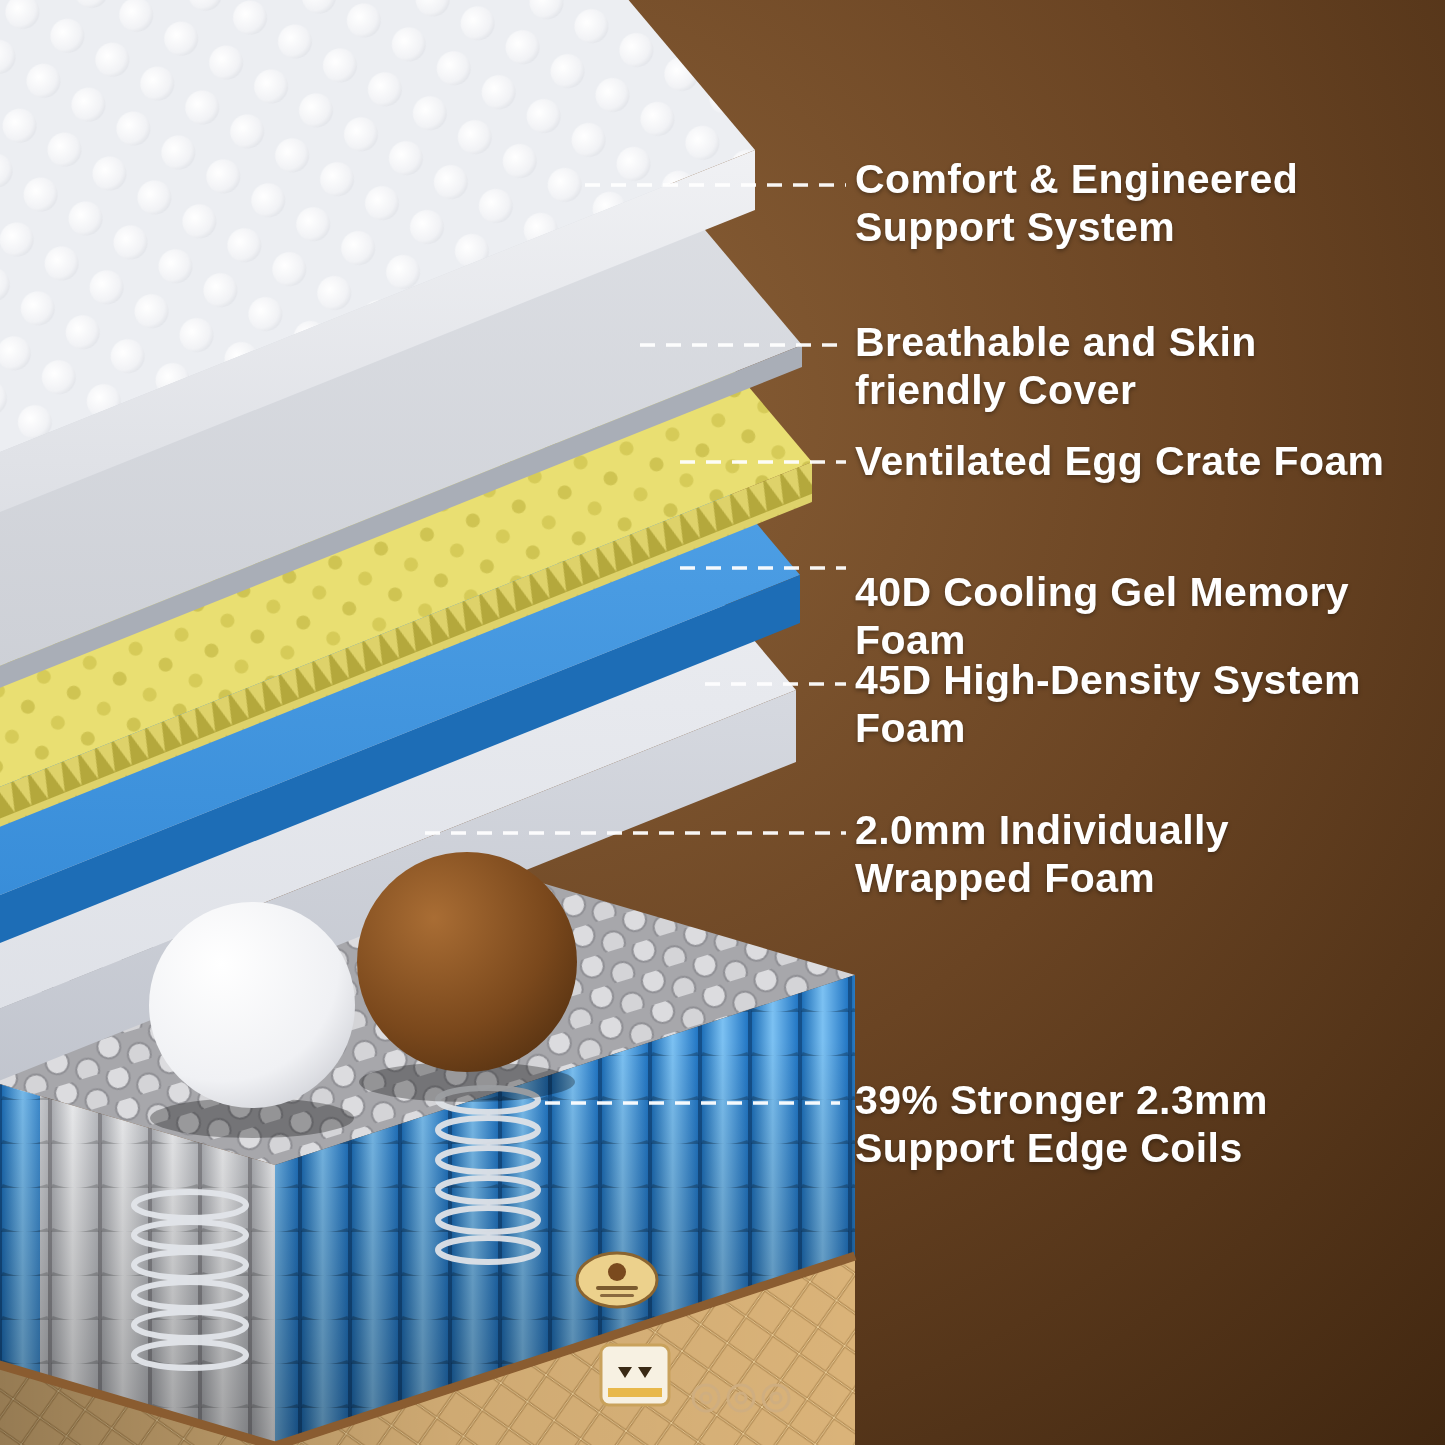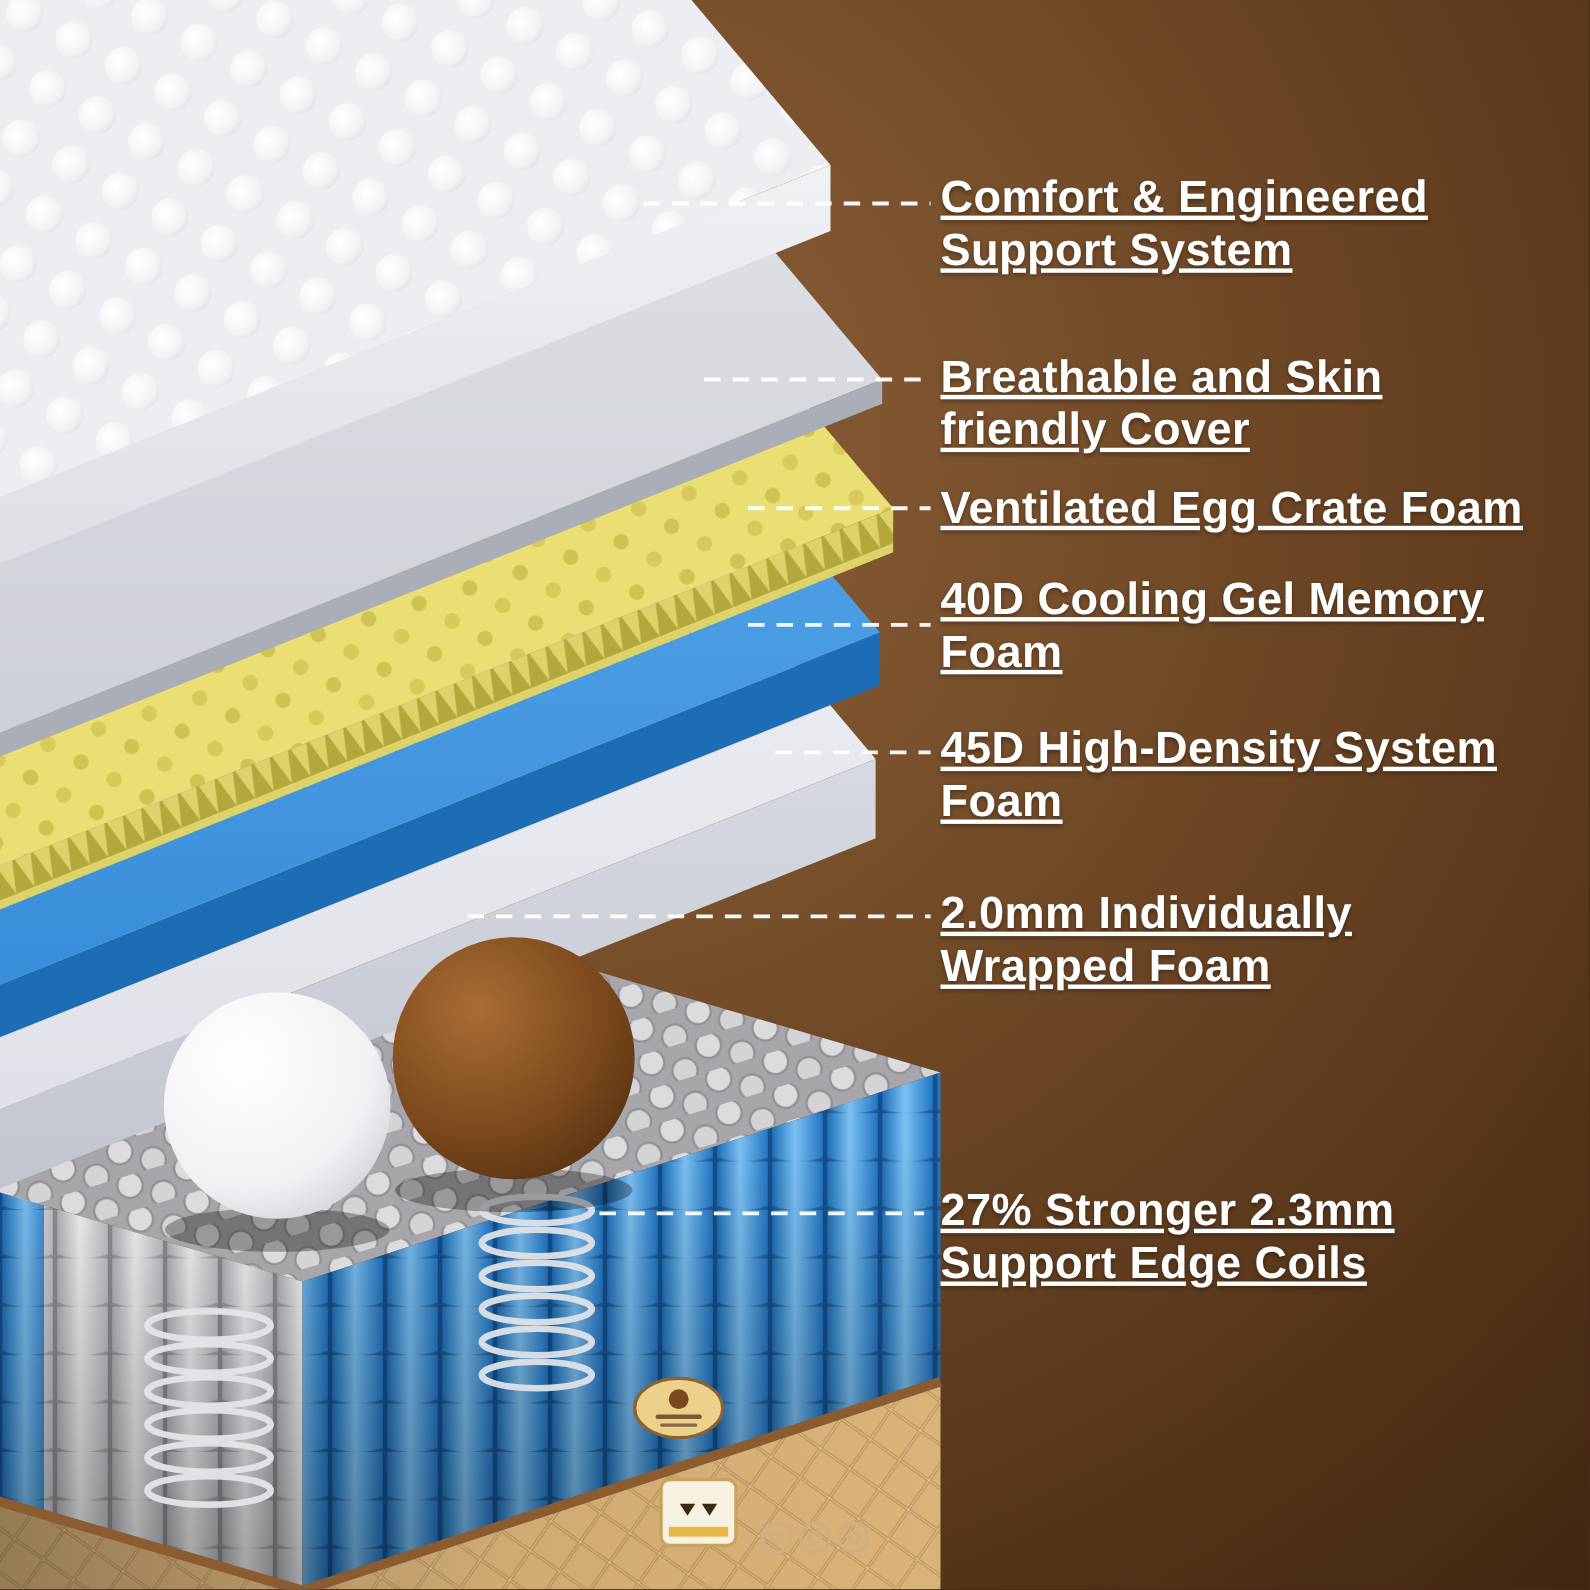--- a/index.html
+++ b/index.html
@@ -15,21 +15,20 @@
     position:absolute;
     left:855px;
     width:585px;
     color:#ffffff;
     font-weight:700;
     font-size:41px;
     line-height:48px;
     letter-spacing:.4px;
     white-space:pre-line;
     text-shadow:0 2px 4px rgba(0,0,0,.35);
-    text-decoration:underline;
   }
 </style>
 </head>
 <body>
 
 <div class="stage">
 
 <svg width="1445" height="1445" viewBox="0 0 1445 1445">
   <defs>
     <radialGradient id="bg" cx="0.35" cy="0.28" r="1.0">
@@ -230,22 +229,22 @@
     <path d="M425,833 H846"></path>
     <path d="M545,1103 H840"></path>
   </g>
 </svg>
 
 <div class="label" style="top:155px">Comfort &amp; Engineered
 Support System</div>
 <div class="label" style="top:437px">Ventilated Egg Crate Foam</div>
 <div class="label" style="top:318px">Breathable and Skin
 friendly Cover</div>
-<div class="label" style="top:520px">40D Cooling Gel Memory
+<div class="label" style="top:568px">40D Cooling Gel Memory
 Foam</div>
 <div class="label" style="top:656px">45D High-Density System
 Foam</div>
 <div class="label" style="top:806px">2.0mm Individually
 Wrapped Foam</div>
-<div class="label" style="top:1076px">27% Stronger 2.3mm
+<div class="label" style="top:1076px">39% Stronger 2.3mm
 Support Edge Coils</div>
 
 </div>
 
 </body></html>

